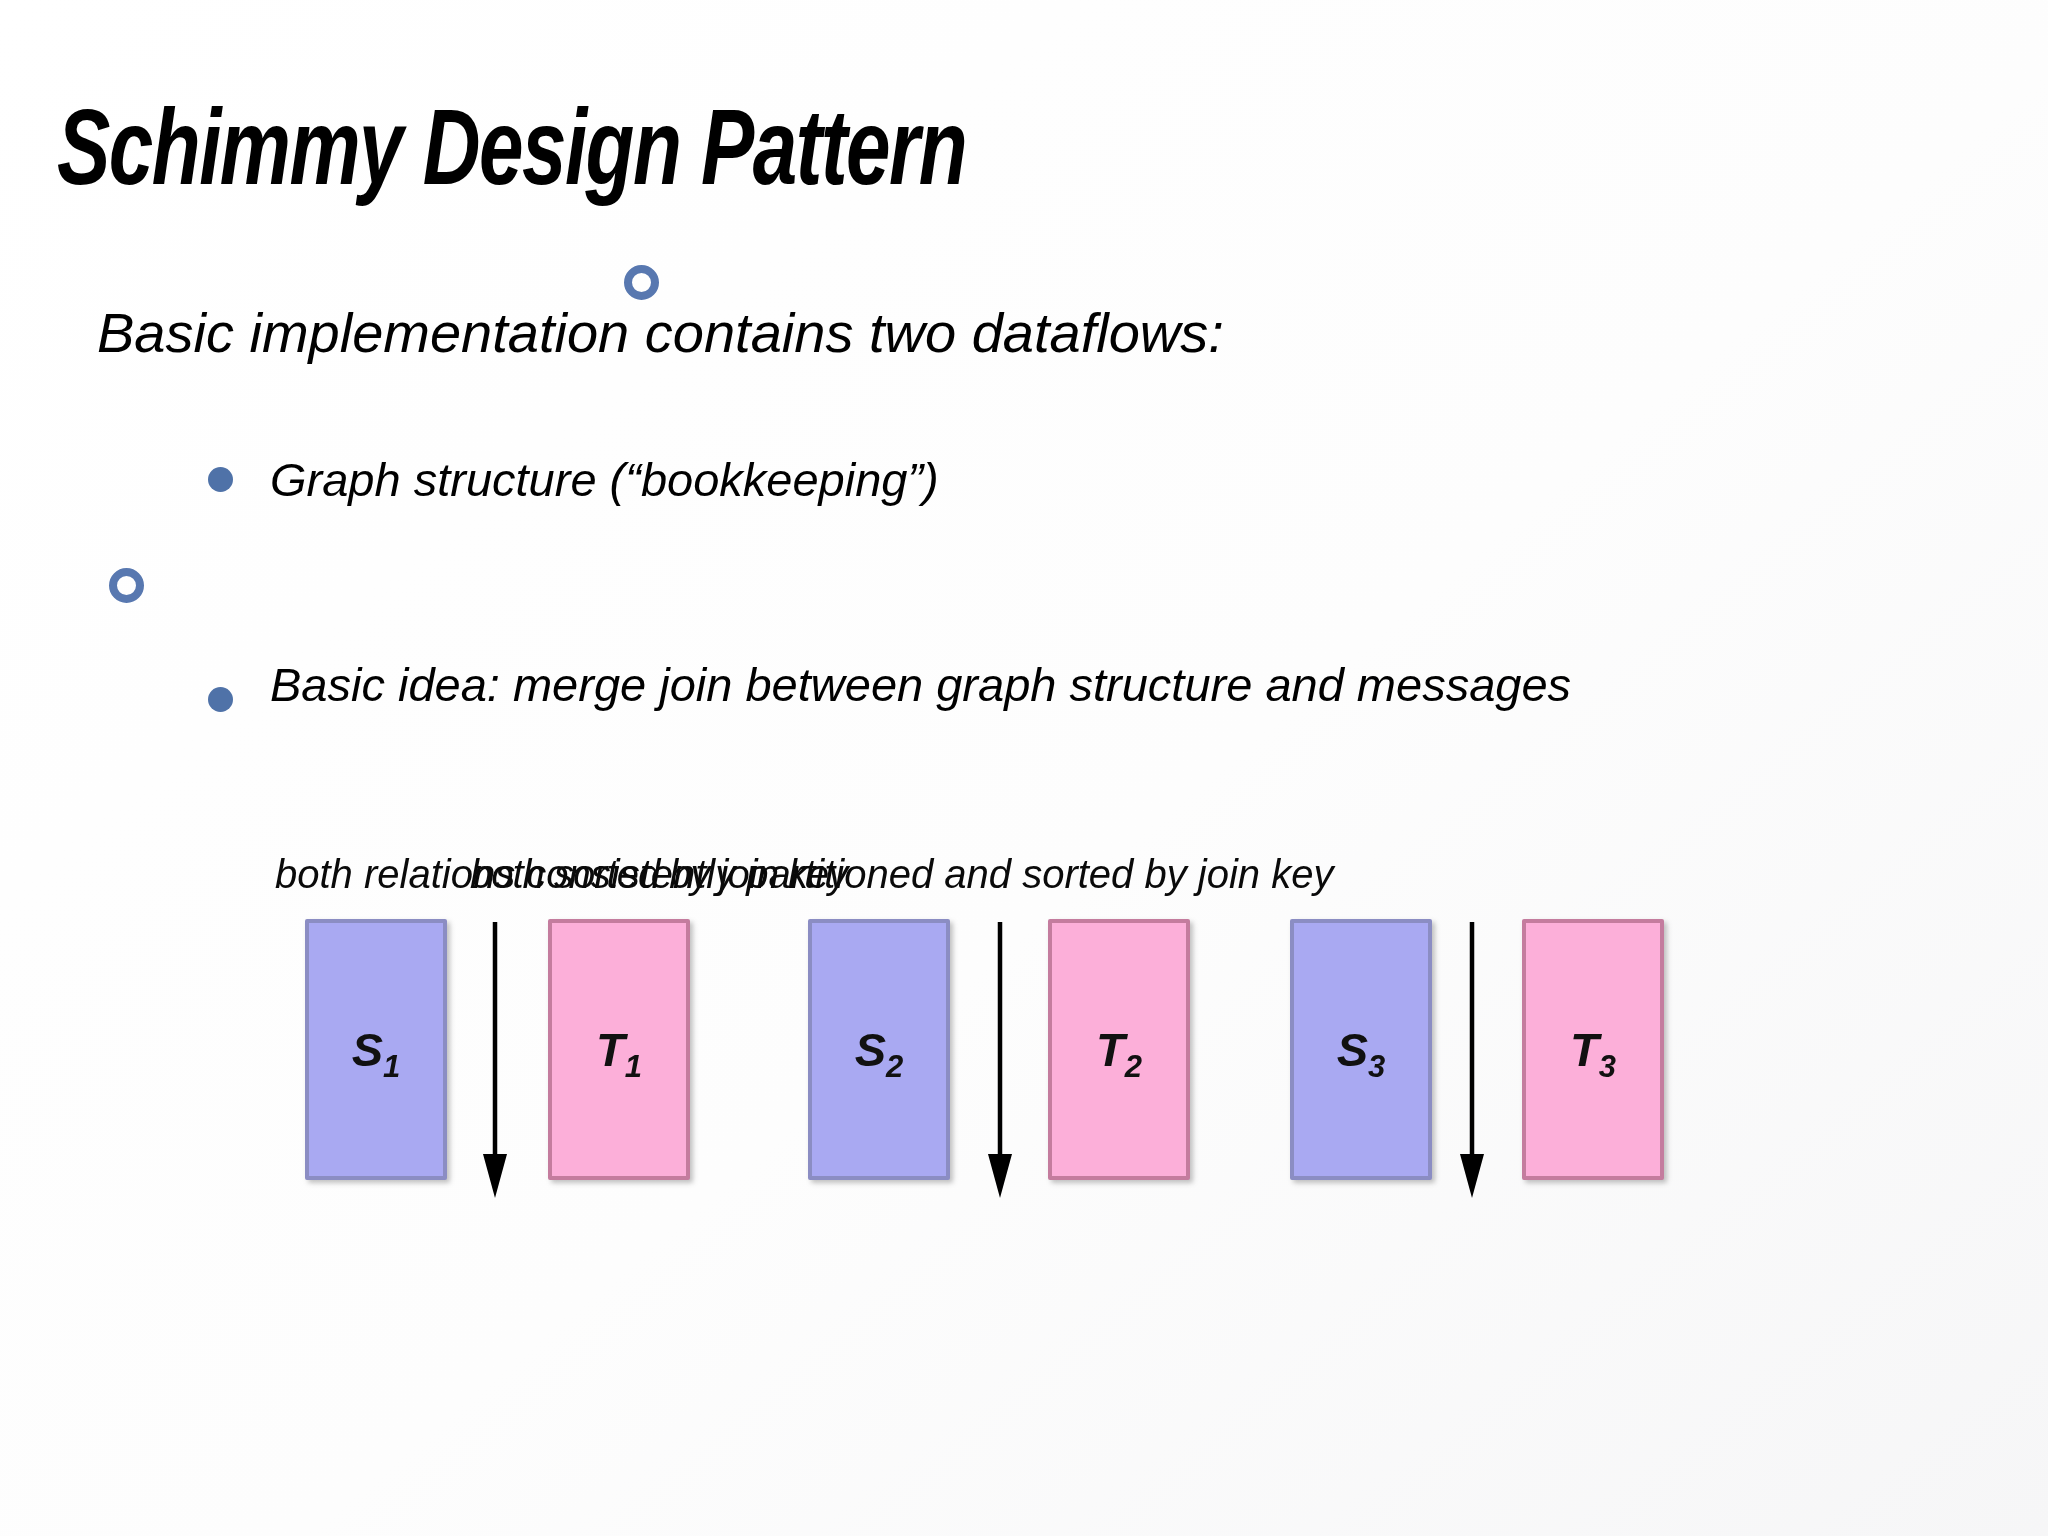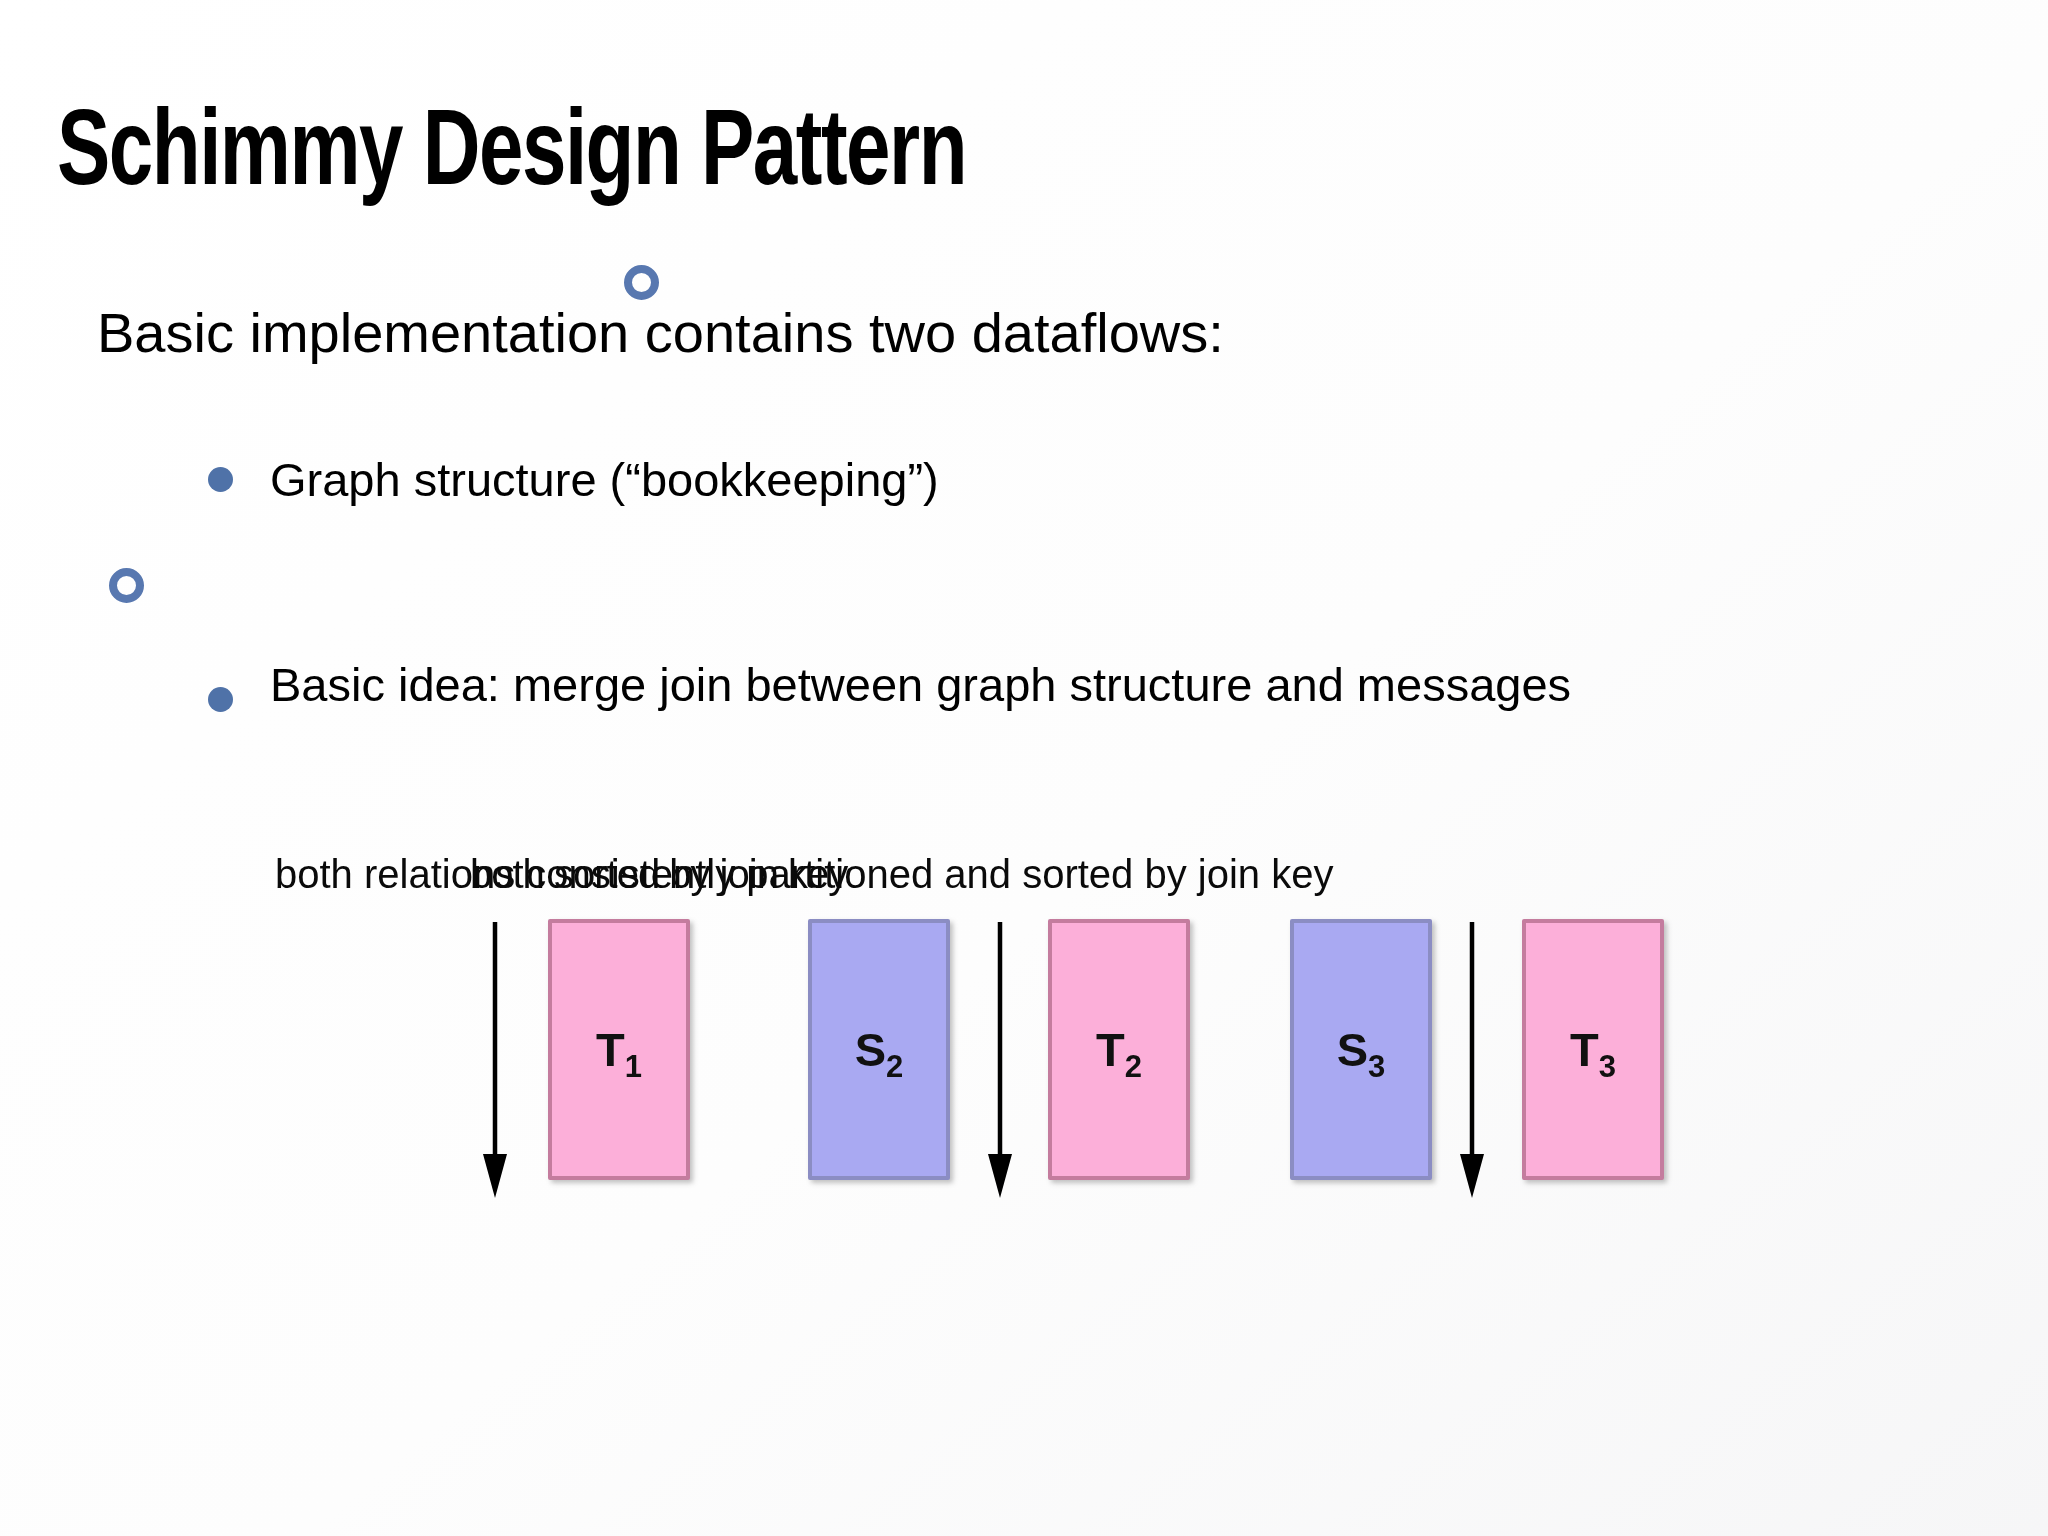--- a/index.html
+++ b/index.html
@@ -1,20 +1,20 @@
 <!DOCTYPE html>
 <html><head>
 <meta charset="utf-8">
 <style>
   html,body { margin:0; padding:0; background:#e8e8e8; }
   .slide {
     position:relative; width:2048px; height:1536px;
     background:linear-gradient(140deg,#ffffff 0%,#fdfdfd 55%,#f6f6f7 100%);
     font-family:"Liberation Sans", sans-serif;
-    color:#000; overflow:hidden;
+    color:#000; overflow:hidden;font-style:italic;
   }
   .title {
     position:absolute; left:57px; top:84px;
     font-size:108px; font-weight:bold; letter-spacing:-2px;
     transform:scaleX(0.74); transform-origin:left top;
     white-space:nowrap; color:#000;
   }
   .row { position:absolute; display:flex; align-items:center; white-space:nowrap; }
   .row.main { font-size:56px; height:70px; }
   .row.sub  { font-size:47px; height:62px; }
@@ -61,20 +61,23 @@
   </div>
 
   <div class="row sub" style="left:208px; top:650px;align-items:flex-end;">
     <span class="dot" style="background-color: rgb(79, 114, 168);"></span>
     <span>Basic idea: merge join between graph structure and messages</span>
   </div>
 
   <div class="caption" style="left:275px;">both relations consistently partitioned and sorted by join key</div>
   <div class="caption" style="left:470px; letter-spacing:-1px;">both sorted by join key</div>
 
+  <div class="dbox" style="left: 305px; background-color: rgb(169, 169, 242); border-color: rgb(139, 141, 195);">
+    <span class="boxlabel"><span>S</span><span class="subsc">1</span></span>
+  </div>
   <div class="dbox" style="left: 548px; background-color: rgb(252, 175, 217); border-color: rgb(196, 124, 158);">
     <span class="boxlabel"><span>T</span><span class="subsc">1</span></span>
   </div>
   <div class="dbox" style="left: 808px; background-color: rgb(169, 169, 242); border-color: rgb(139, 141, 195);">
     <span class="boxlabel"><span>S</span><span class="subsc">2</span></span>
   </div>
   <div class="dbox" style="left: 1048px; background-color: rgb(252, 175, 217); border-color: rgb(196, 124, 158);">
     <span class="boxlabel"><span>T</span><span class="subsc">2</span></span>
   </div>
   <div class="dbox" style="left: 1290px; background-color: rgb(169, 169, 242); border-color: rgb(139, 141, 195);">

